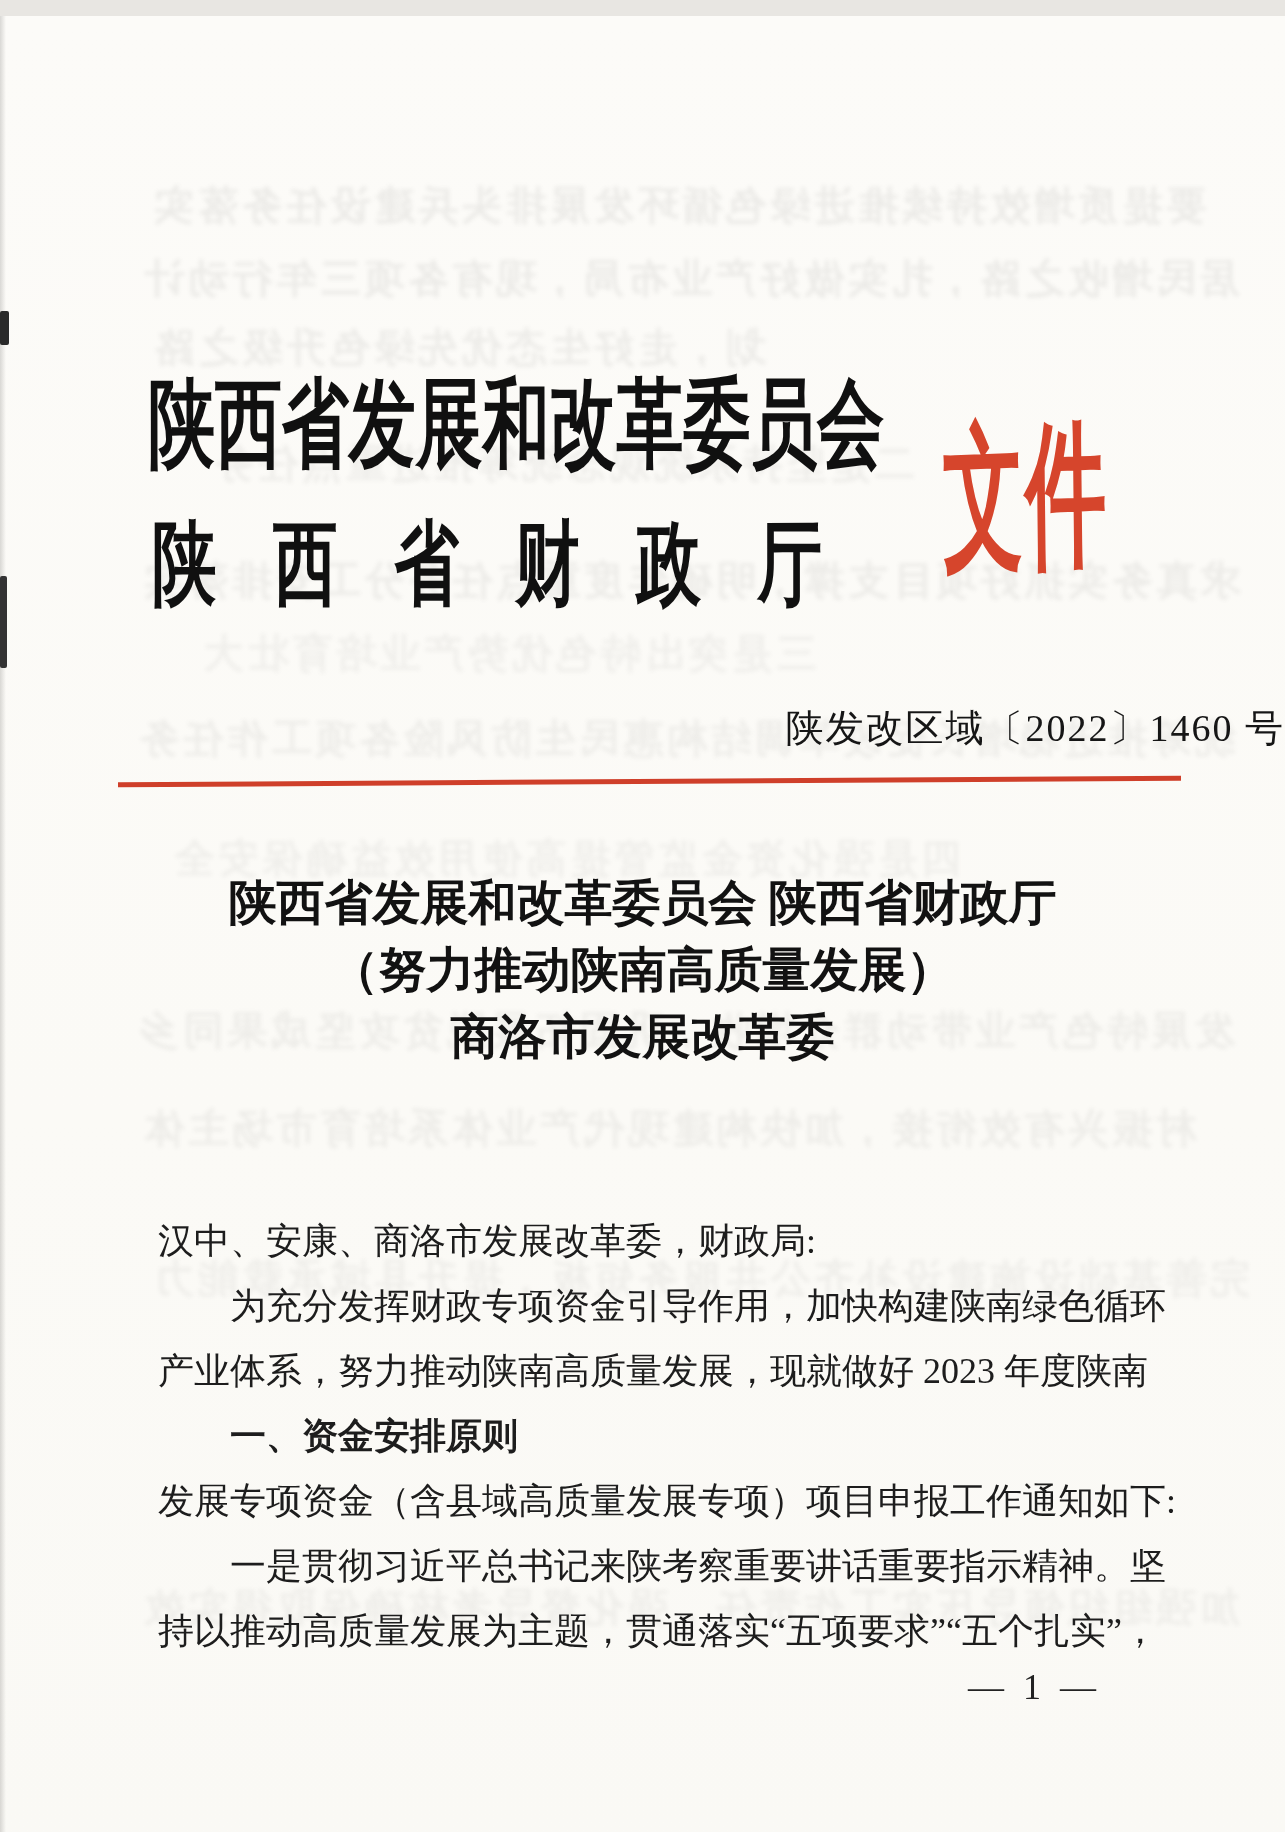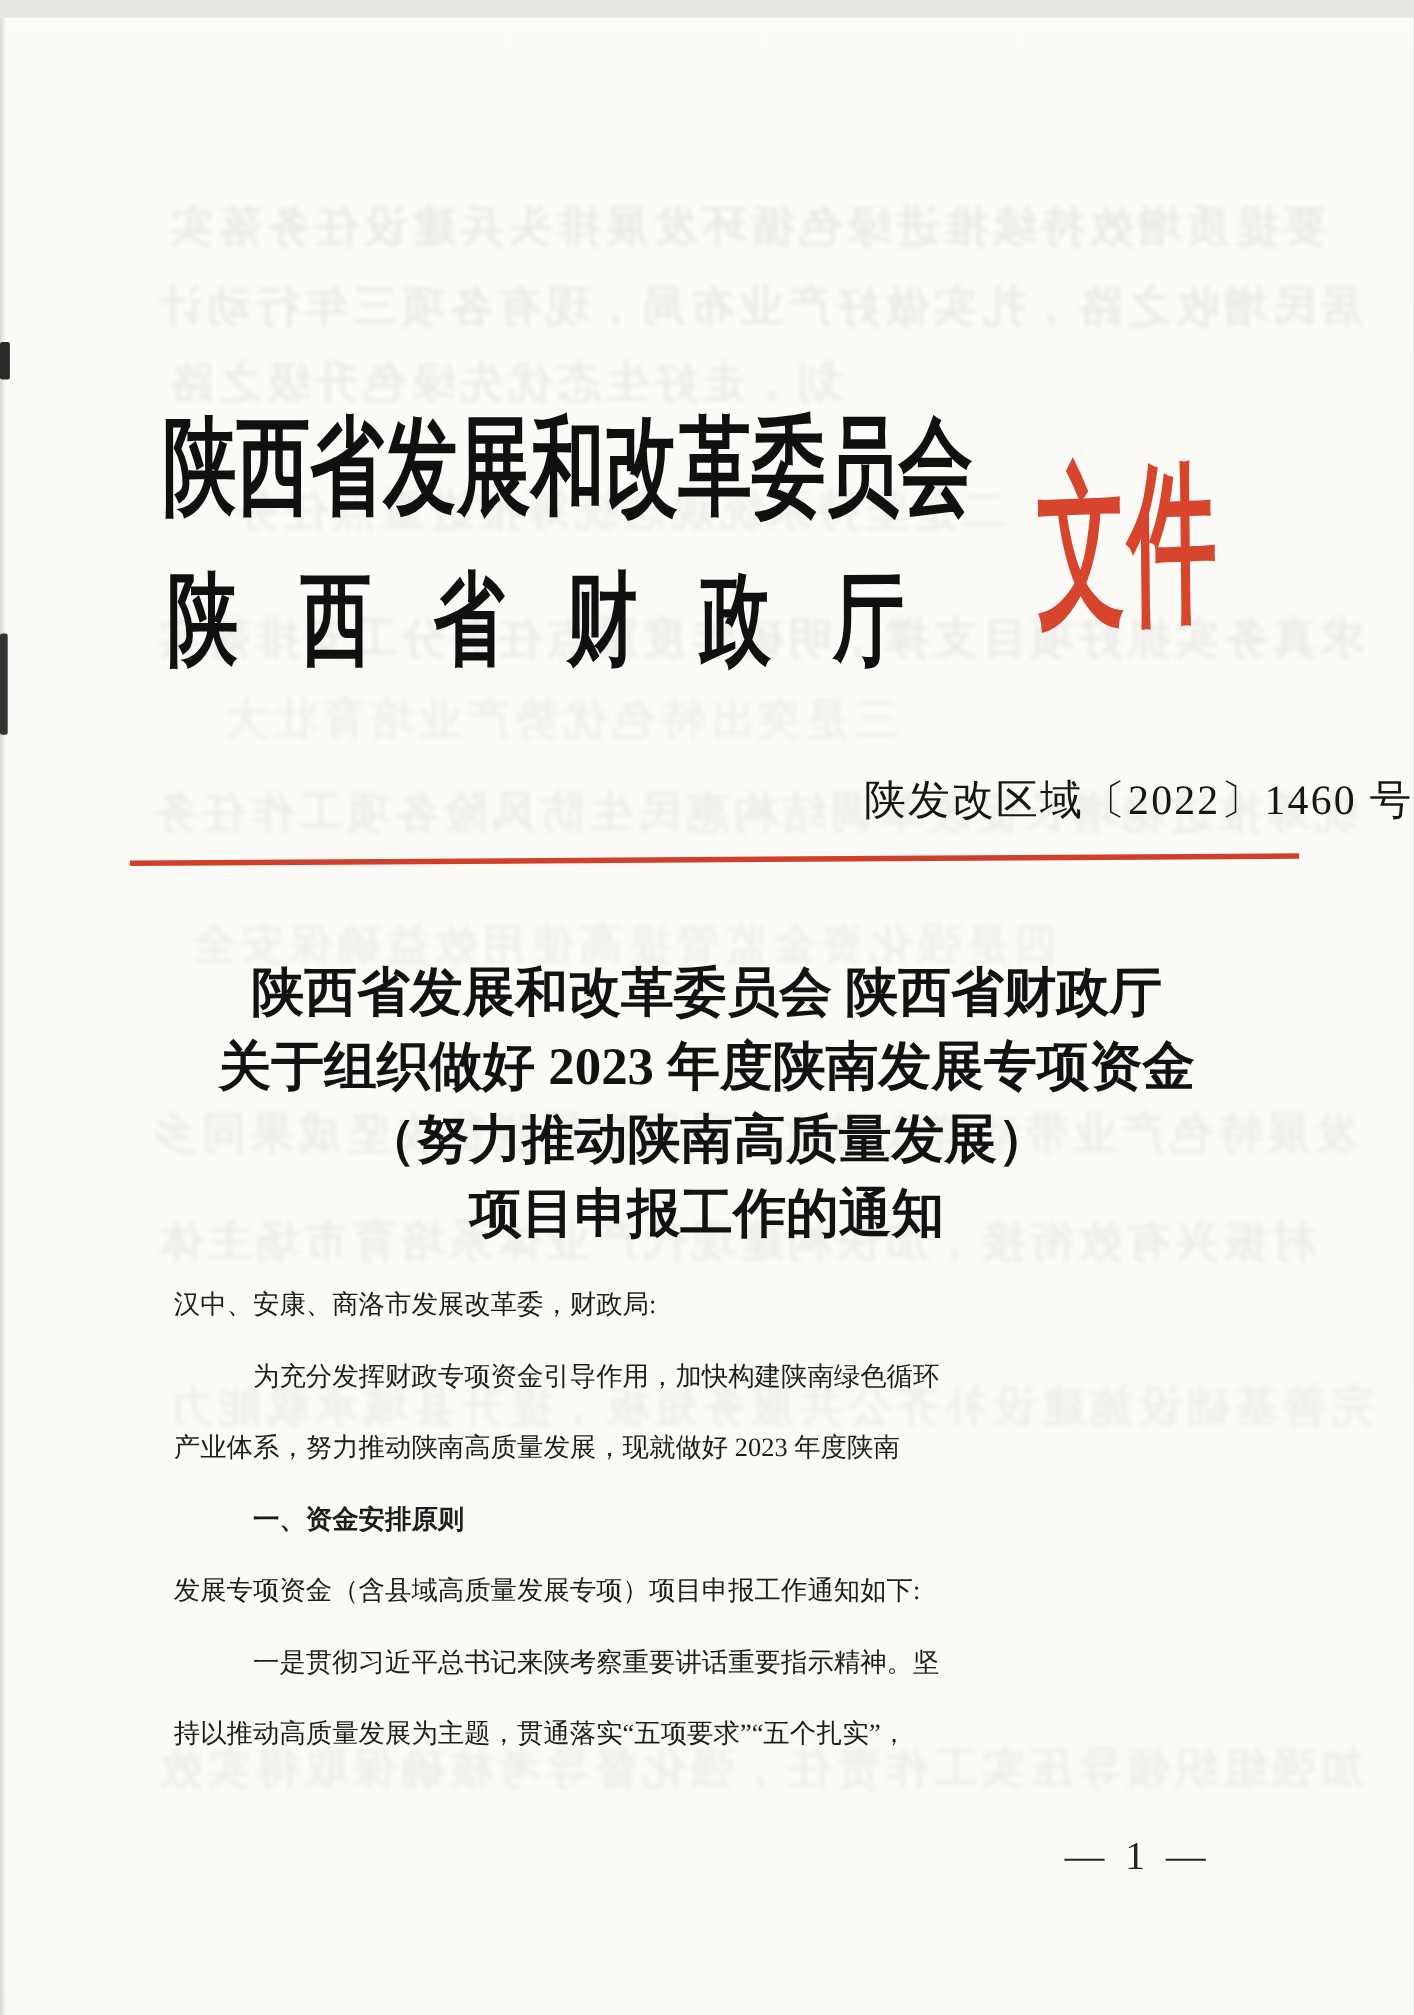--- a/index.html
+++ b/index.html
@@ -73,22 +73,22 @@
   }
   
   .title-block{
     position:absolute;top:853px;left:0;width:100%;
     text-align:center;font-weight:bold;font-size:48px;line-height:67px;
     color:#121212;
   }
   .title-block div{white-space:nowrap;}
   
   .body-block{
-    position:absolute;top:1139px;left:158px;width:1000px;
-    font-size:24px;line-height:65px;color:#1d1d1d;
+    position:absolute;top:1193px;left:158px;width:1000px;
+    font-size:36px;line-height:65px;color:#1d1d1d;
   }
   .body-line{white-space:nowrap;height:65px;}
   .indent{text-indent:72px;font-family:Liberation Serif, serif;}
   .bold{font-weight:bold;}
   .page-num{
     position:absolute;top:1650px;left:968px;
     font-size:36px;letter-spacing:5px;color:#222;white-space:nowrap;
   }
 </style>
 </head>
@@ -116,23 +116,22 @@
   <div class="org-line1">陕西省发展和改革委员会</div>
   <div class="org-line2">陕西省财政厅</div>
   <div class="doc-type">文件</div>
 
   <div class="doc-number">陕发改区域〔2022〕1460 号</div>
 
   <div class="red-rule"></div>
 
   <div class="title-block">
     <div>陕西省发展和改革委员会 陕西省财政厅</div>
-    <div>关于组织做好 2023 年度陕南发展专项资金</div>
     <div>（努力推动陕南高质量发展）</div>
-    <div>项目申报工作的通知</div>
+    <div>商洛市发展改革委</div>
   </div>
 
   <div class="body-block">
     <div class="body-line">汉中、安康、商洛市发展改革委，财政局:</div>
     <div class="body-line indent">为充分发挥财政专项资金引导作用，加快构建陕南绿色循环</div>
     <div class="body-line">产业体系，努力推动陕南高质量发展，现就做好 2023 年度陕南</div>
     <div class="body-line indent bold">一、资金安排原则</div>
     <div class="body-line">发展专项资金（含县域高质量发展专项）项目申报工作通知如下:</div>
     <div class="body-line indent">一是贯彻习近平总书记来陕考察重要讲话重要指示精神。坚</div>
     <div class="body-line">持以推动高质量发展为主题，贯通落实“五项要求”“五个扎实”，</div>

